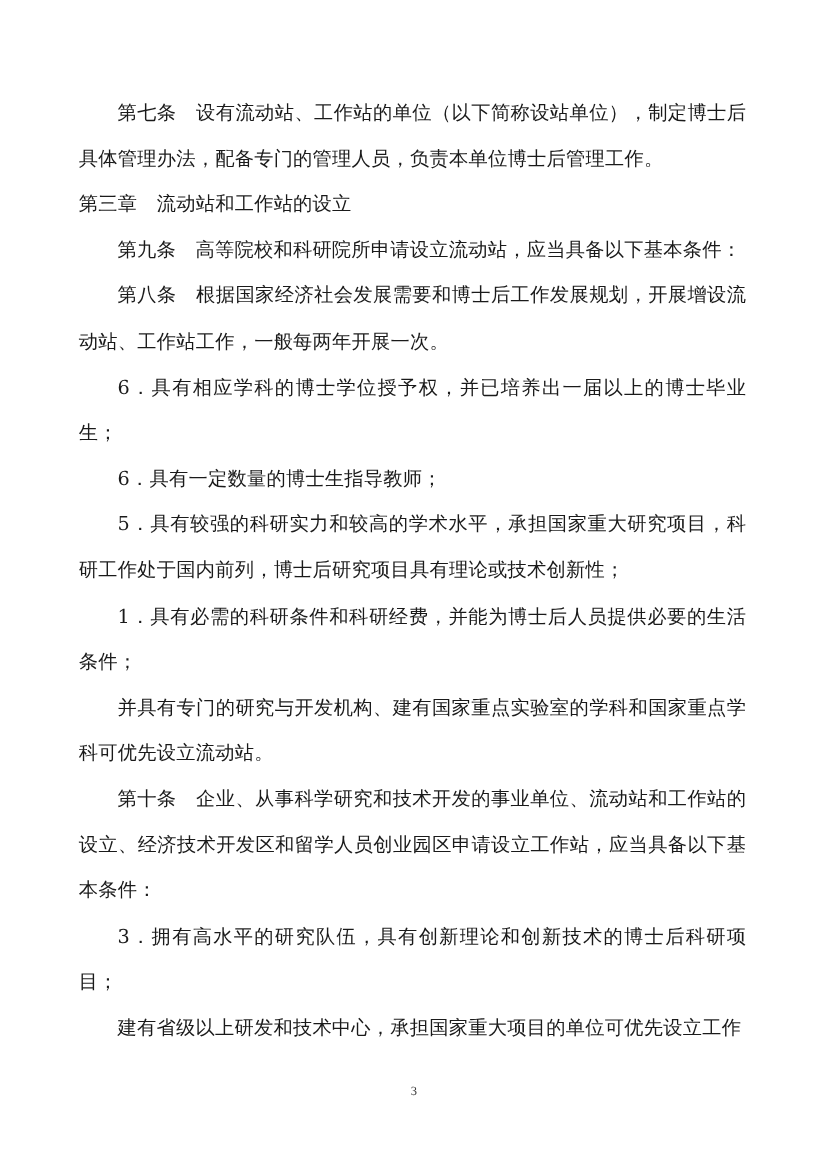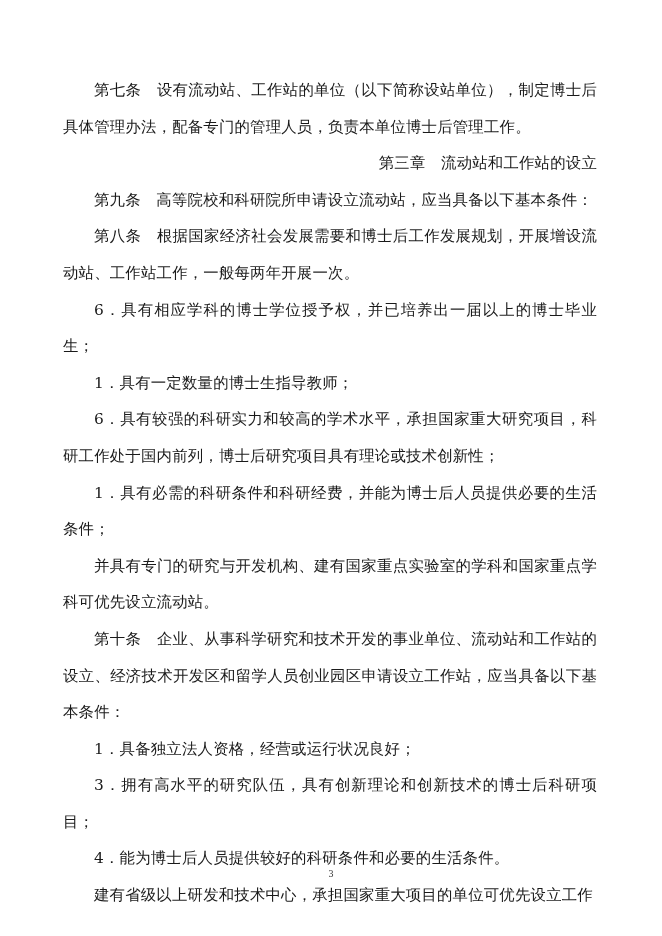--- a/index.html
+++ b/index.html
@@ -7,40 +7,38 @@
     .page {
       position: absolute; left: 0; top: 0; width: 576px; height: 936px; background: #fff;
       font-family: "DejaVu Serif", "Liberation Serif", serif; color: #1a1a1a;
     }
     .content { position: absolute; left: 63px; top: 72px; width: 534px; }
     .p {
       font-size: 15.4px; line-height: 36.6px; margin: 0; text-align: justify;
       text-justify: inter-character; letter-spacing: 0.2px;
     }
     .indent { text-indent: 31px; }
-    .center { text-align: right; }
+    .center { text-align: left; }
     .pagenum {
       position: absolute; left: 0; width: 662px; top: 868px; text-align: center;
       font-size: 10px; color: #333; font-family: "Liberation Serif", serif;
     }
   </style>
 </head>
 <body>
 
 <div class="page">
   <div class="content">
     <p class="p indent">第七条　设有流动站、工作站的单位（以下简称设站单位），制定博士后具体管理办法，配备专门的管理人员，负责本单位博士后管理工作。</p>
     <p class="p center">第三章　流动站和工作站的设立</p>
     <p class="p indent">第九条　高等院校和科研院所申请设立流动站，应当具备以下基本条件：</p>
     <p class="p indent">第八条　根据国家经济社会发展需要和博士后工作发展规划，开展增设流动站、工作站工作，一般每两年开展一次。</p>
     <p class="p indent">6．具有相应学科的博士学位授予权，并已培养出一届以上的博士毕业生；</p>
-    <p class="p indent">1．具有一定数量的博士生指导教师；</p>
-    <p class="p indent">6．具有较强的科研实力和较高的学术水平，承担国家重大研究项目，科研工作处于国内前列，博士后研究项目具有理论或技术创新性；</p>
+    <p class="p indent">6．具有一定数量的博士生指导教师；</p>
+    <p class="p indent">5．具有较强的科研实力和较高的学术水平，承担国家重大研究项目，科研工作处于国内前列，博士后研究项目具有理论或技术创新性；</p>
     <p class="p indent">1．具有必需的科研条件和科研经费，并能为博士后人员提供必要的生活条件；</p>
     <p class="p indent">并具有专门的研究与开发机构、建有国家重点实验室的学科和国家重点学科可优先设立流动站。</p>
     <p class="p indent">第十条　企业、从事科学研究和技术开发的事业单位、流动站和工作站的设立、经济技术开发区和留学人员创业园区申请设立工作站，应当具备以下基本条件：</p>
-    <p class="p indent">1．具备独立法人资格，经营或运行状况良好；</p>
     <p class="p indent">3．拥有高水平的研究队伍，具有创新理论和创新技术的博士后科研项目；</p>
-    <p class="p indent">4．能为博士后人员提供较好的科研条件和必要的生活条件。</p>
     <p class="p indent">建有省级以上研发和技术中心，承担国家重大项目的单位可优先设立工作</p>
   </div>
   <div class="pagenum">3</div>
 </div>
 
 </body></html>

